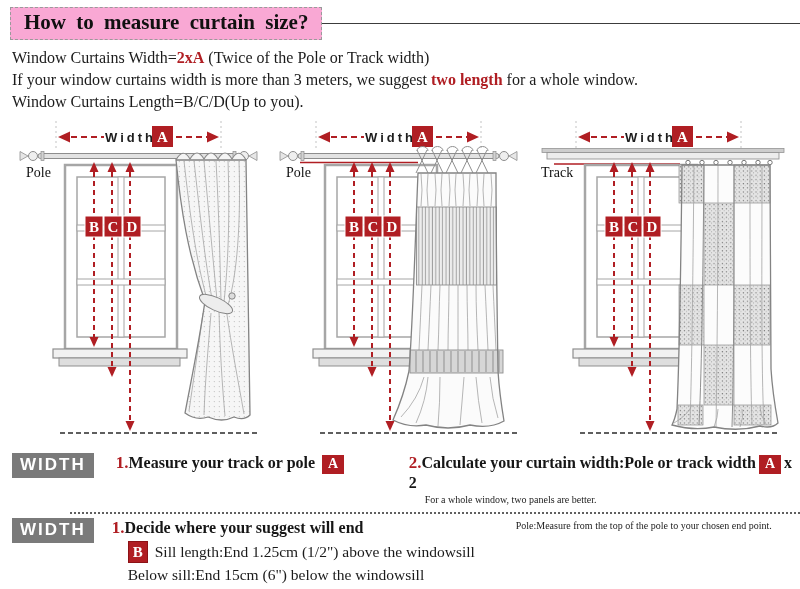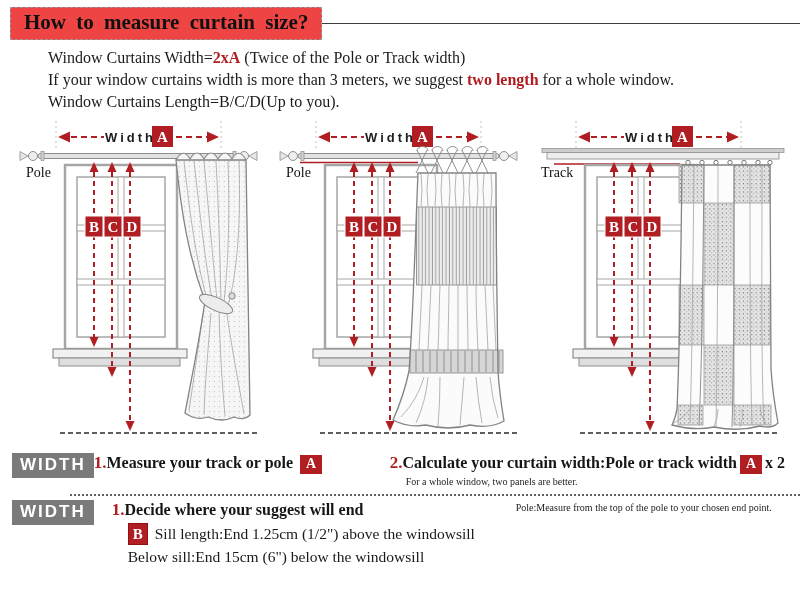--- a/index.html
+++ b/index.html
@@ -1,24 +1,24 @@
 <!DOCTYPE html>
 <html><head>
 <meta charset="utf-8">
 <style>
   html,body{margin:0;padding:0;background:#fff;}
   .container{position:relative;width:800px;height:589px;background:#fff;overflow:hidden;
              font-family:"Liberation Serif",serif;color:#1a1a1a;}
   
   .header{display:flex;align-items:center;padding:7px 0 0 10px;}
   .title-box{border:1px dashed #9a9a9a;padding:2px 13px 4px;font-size:21px;font-weight:bold;
-             word-spacing:5px;color:#101010;background:#ef4444;}
+             word-spacing:5px;color:#101010;background:#f9a8d4;}
   .title-rule{flex:1;height:1px;background:#3c3c3c;}
   
-  .intro{padding:7px 0 0 12px;font-size:16px;line-height:22px;color:#1b1b1b;margin-left:36px;}
+  .intro{padding:7px 0 0 12px;font-size:16px;line-height:22px;color:#1b1b1b;}
   .red{color:#b01e23;font-weight:bold;}
   
   .diagrams{display:flex;margin:2px 0 0 8px;}
   .guide{stroke:#c3c3c3;stroke-width:1;stroke-dasharray:2 3;}
   .redfill{fill:#b01e23;}
   .reddash{stroke:#b01e23;stroke-width:2.2;stroke-dasharray:6 4;fill:none;}
   .reddash2{stroke:#b01e23;stroke-width:2;stroke-dasharray:5 4;fill:none;}
   .redline{stroke:#b01e23;stroke-width:1.6;}
   .floor{stroke:#2a2a2a;stroke-width:1.6;stroke-dasharray:5 3;}
   .lbox{fill:#b01e23;stroke:#fff;stroke-width:1;}
@@ -31,21 +31,21 @@
   .band{stroke:#8e8e8e;stroke-width:0.7;}
   
   .width-row,.length-row{display:flex;align-items:flex-start;margin-left:12px;}
   .width-row{margin-top:6px;}
   .gray-badge{background:#7a7a7a;color:#fff;font-family:"Liberation Sans",sans-serif;font-weight:bold;
               font-size:17px;letter-spacing:2px;padding:2px 8px 3px;flex:0 0 auto;}
   .num{color:#b01e23;font-weight:bold;font-size:17px;}
   .step-text{font-weight:bold;font-size:16px;color:#161616;}
   .red-badge{display:inline-block;background:#b01e23;color:#fff;font-weight:bold;font-size:14px;
              padding:1px 6px 2px;margin:0 3px;}
-  .w-item1{width:296px;}
+  .w-item1{width:296px;margin-left:22px;}
   .w-item2{}
   .note{font-weight:normal;font-size:10px;color:#1b1b1b;padding-left:16px;margin-top:2px;}
   .sep{border-top:2px dotted #606060;margin:7px 0 4px 70px;}
   .l-left{width:384px;margin-left:18px;}
   .l-right{margin-left:4px;}
   .subrow{display:flex;align-items:center;margin:3px 0 0 16px;font-size:15.5px;}
   .letter-badge{flex:0 0 auto;width:18px;height:20px;background:#b01e23;color:#fff;text-align:center;
                 font-weight:bold;font-size:15px;line-height:20px;border:1px solid #8c1216;margin-right:7px;}
 </style>
 </head>

